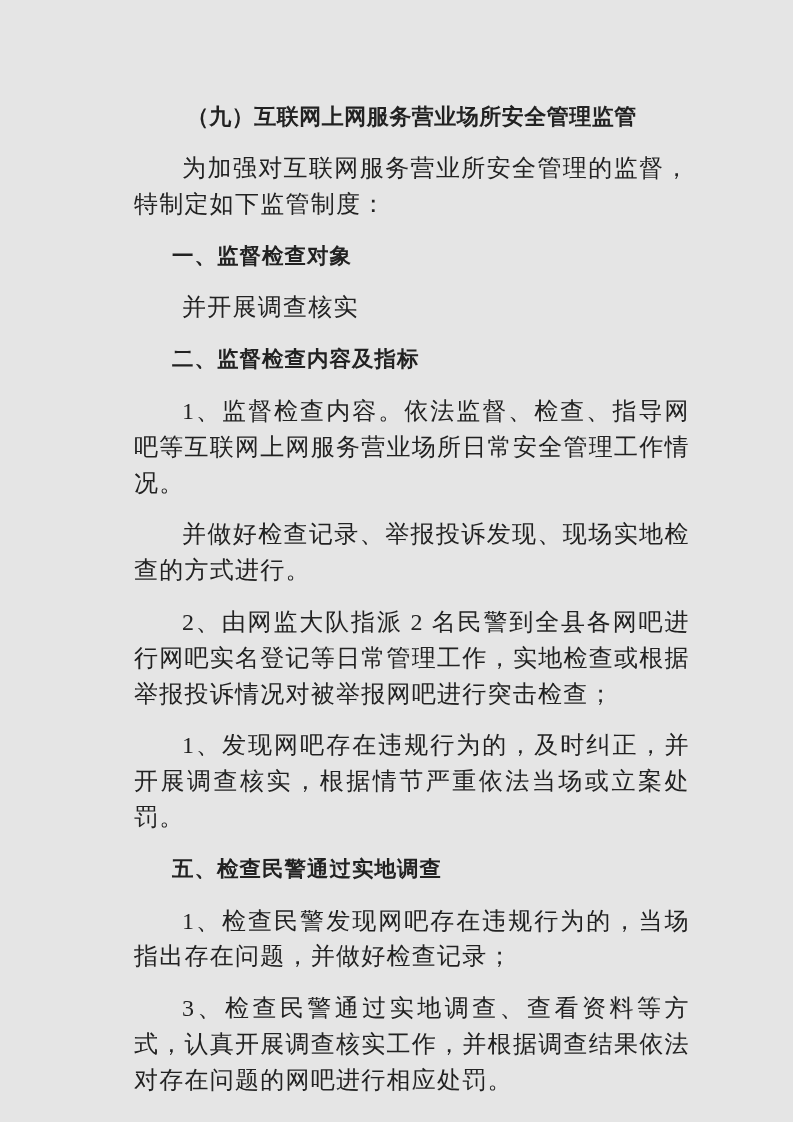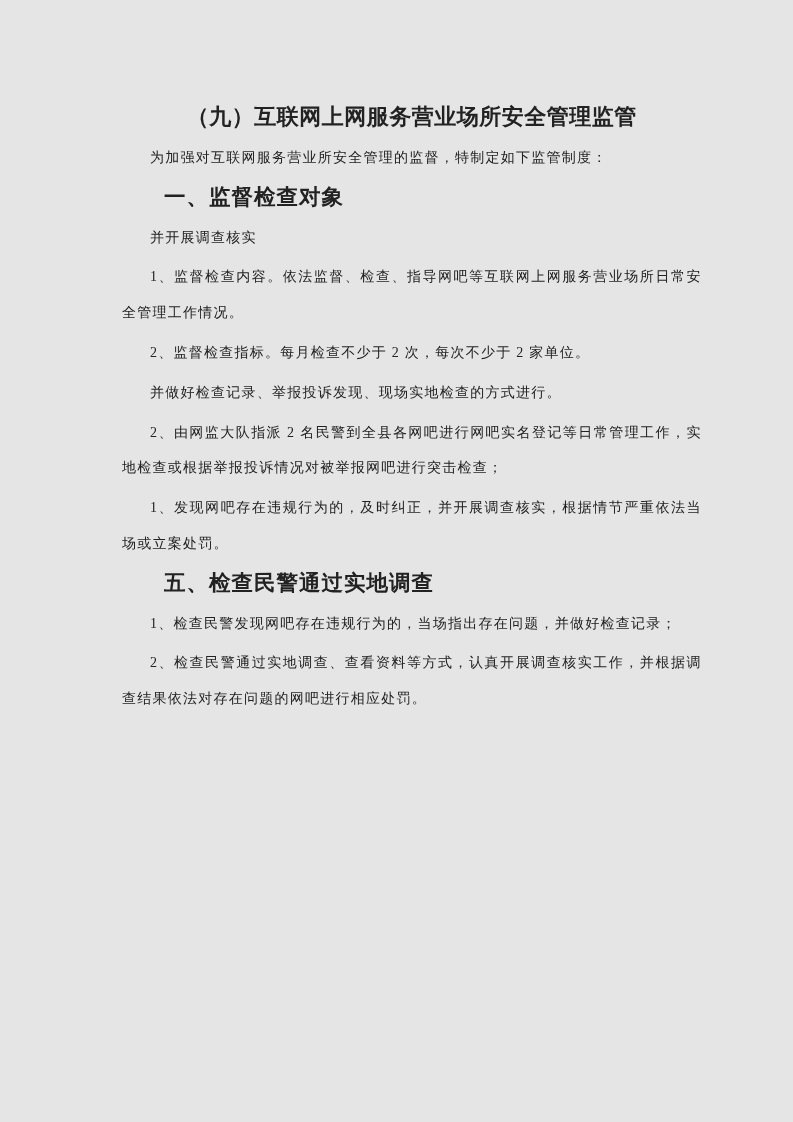--- a/index.html
+++ b/index.html
@@ -26,52 +26,52 @@
     font-family: "Liberation Serif", "DejaVu Serif", serif;
     font-size: 22px;
     font-weight: bold;
     line-height: 36px;
     text-align: center;
     letter-spacing: 0.5px;
     margin: 0 0 5px 0;
     white-space: nowrap;
   }
   .para {
-    font-size: 14px;
+    font-size: 24px;
     line-height: 35.8px;
     letter-spacing: 1.25px;
     text-align: justify;
     text-justify: inter-ideograph;
     text-indent: 2em;
-    margin: 4px;
+    margin: 16px;
     word-break: break-all;
   }
   .heading {
     font-family: "Liberation Sans", "DejaVu Sans", sans-serif;
     font-size: 21.5px;
     font-weight: bold;
     line-height: 35.8px;
     letter-spacing: 1px;
     text-indent: 2em;
-    margin: 3px;
+    margin: 11px;
     white-space: nowrap;
   }
 </style>
 </head>
 <body>
 
 <div class="page">
   <div class="content">
     <h1 class="doc-title">（九）互联网上网服务营业场所安全管理监管</h1>
 
     <p class="para">为加强对互联网服务营业所安全管理的监督，特制定如下监管制度：</p>
     <h2 class="heading">一、监督检查对象</h2>
     <p class="para">并开展调查核实</p>
+    <h2 class="heading">二、监督检查内容及指标</h2>
     <p class="para">1、监督检查内容。依法监督、检查、指导网吧等互联网上网服务营业场所日常安全管理工作情况。</p>
-    <p class="para">2、监督检查指标。每月检查不少于 2 次，每次不少于 2 家单位。</p>
     <p class="para">并做好检查记录、举报投诉发现、现场实地检查的方式进行。</p>
     <p class="para">2、由网监大队指派 2 名民警到全县各网吧进行网吧实名登记等日常管理工作，实地检查或根据举报投诉情况对被举报网吧进行突击检查；</p>
     <p class="para">1、发现网吧存在违规行为的，及时纠正，并开展调查核实，根据情节严重依法当场或立案处罚。</p>
     <h2 class="heading">五、检查民警通过实地调查</h2>
     <p class="para">1、检查民警发现网吧存在违规行为的，当场指出存在问题，并做好检查记录；</p>
-    <p class="para">2、检查民警通过实地调查、查看资料等方式，认真开展调查核实工作，并根据调查结果依法对存在问题的网吧进行相应处罚。</p>
+    <p class="para">3、检查民警通过实地调查、查看资料等方式，认真开展调查核实工作，并根据调查结果依法对存在问题的网吧进行相应处罚。</p>
   </div>
 </div>
 
 </body></html>

